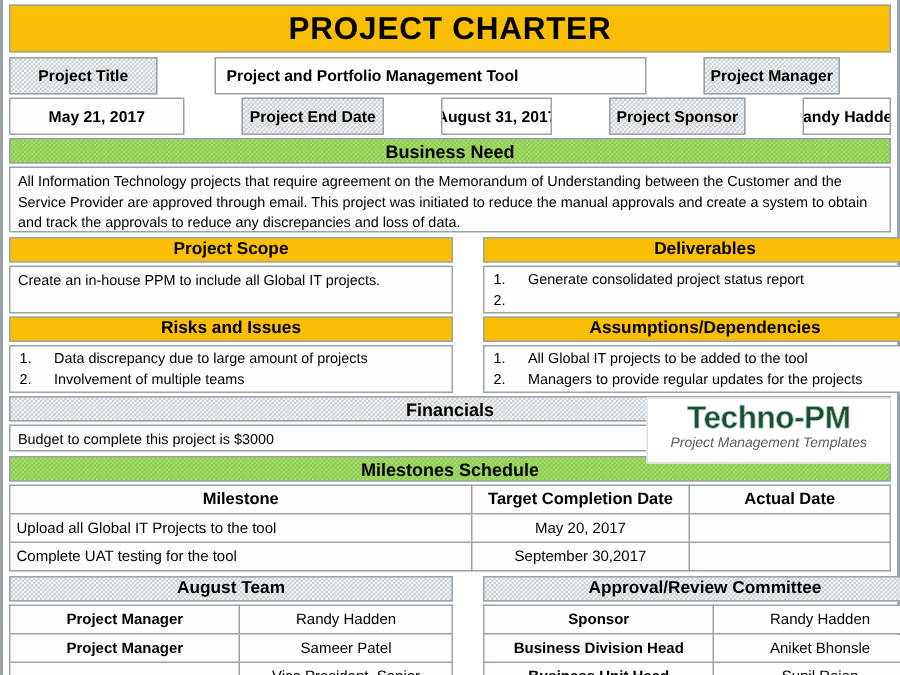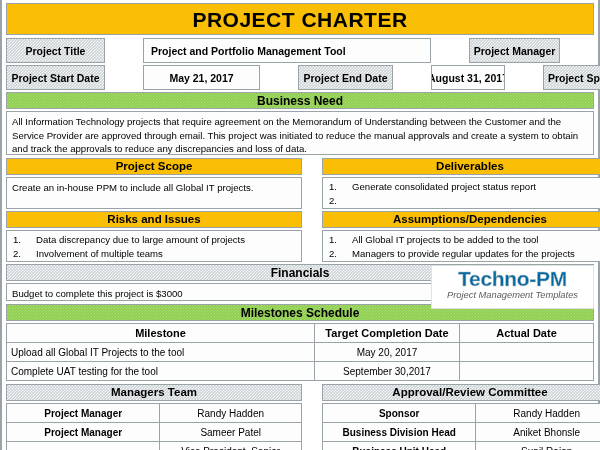--- a/index.html
+++ b/index.html
@@ -166,21 +166,21 @@
     background: #ffffff;
     border: 1px solid #e2e2e2;
     text-align: center;
     z-index: 5;
     padding-top: 2px;
     box-sizing: border-box;
   }
   #logo .logo-main {
     font-size: 21px;
     font-weight: bold;
-    color: #0369a1;
+    color: #14532d;
     letter-spacing: -.3px;
     line-height: 1.05;
     -webkit-text-stroke: .5px #b9c0c4;
   }
   #logo .logo-sub {
     font-size: 9.3px;
     font-style: italic;
     font-weight: normal;
     color: #5c5c5c;
     line-height: 1.1;
@@ -198,21 +198,20 @@
   <div class="bar title-bar amber">PROJECT CHARTER</div>
 
   <div class="info-row">
     <div class="cell tex-gray lbl" style="width:99px;flex:0 0 99px;">Project Title</div>
     <div class="cell white-cell bold" style="width:288px;flex:0 0 288px;justify-content:flex-start;padding-left:7px;">Project and Portfolio Management Tool</div>
     <div class="cell tex-gray lbl" style="width:91px;flex:0 0 91px;">Project Manager</div>
     <div class="cell white-cell bold" style="flex:1 1 auto;">Sameer Patel</div>
   </div>
 
   <div class="info-row">
-    <div class="cell tex-gray lbl" style="width:99px;flex:0 0 99px;">Project Start Date</div>
     <div class="cell white-cell bold" style="width:117px;flex:0 0 117px;">May 21, 2017</div>
     <div class="cell tex-gray lbl" style="width:95px;flex:0 0 95px;">Project End Date</div>
     <div class="cell white-cell bold" style="width:74px;flex:0 0 74px;">August 31, 2017</div>
     <div class="cell tex-gray lbl" style="width:91px;flex:0 0 91px;">Project Sponsor</div>
     <div class="cell white-cell bold" style="flex:1 1 auto;">Randy Hadden</div>
   </div>
 
   <div class="bar band tex-green">Business Need</div>
   <div class="block" style="height:44px;margin-bottom:3px;">All  Information Technology projects that require agreement on the Memorandum of Understanding  between the Customer and the Service Provider are approved through email. This project was initiated to reduce the manual approvals and create a system to obtain and track the approvals to reduce any discrepancies and loss of data.</div>
 
@@ -296,21 +295,21 @@
       <tr>
         <td class="lft">Complete UAT testing for the tool</td>
         <td class="ctr">September 30,2017</td>
         <td class="ctr"></td>
       </tr>
     </tbody>
   </table>
 
   <div class="cols">
     <div class="col">
-      <div class="bar band sub tex-gray">Managers Team</div>
+      <div class="bar band sub tex-gray">August Team</div>
       <table class="grid">
         <colgroup>
             <col class="team-l">
             <col class="team-r">
           </colgroup>
         <tbody>
           <tr>
             <td class="ctr bold">Project Manager</td>
             <td class="ctr">Randy Hadden</td>
           </tr>

